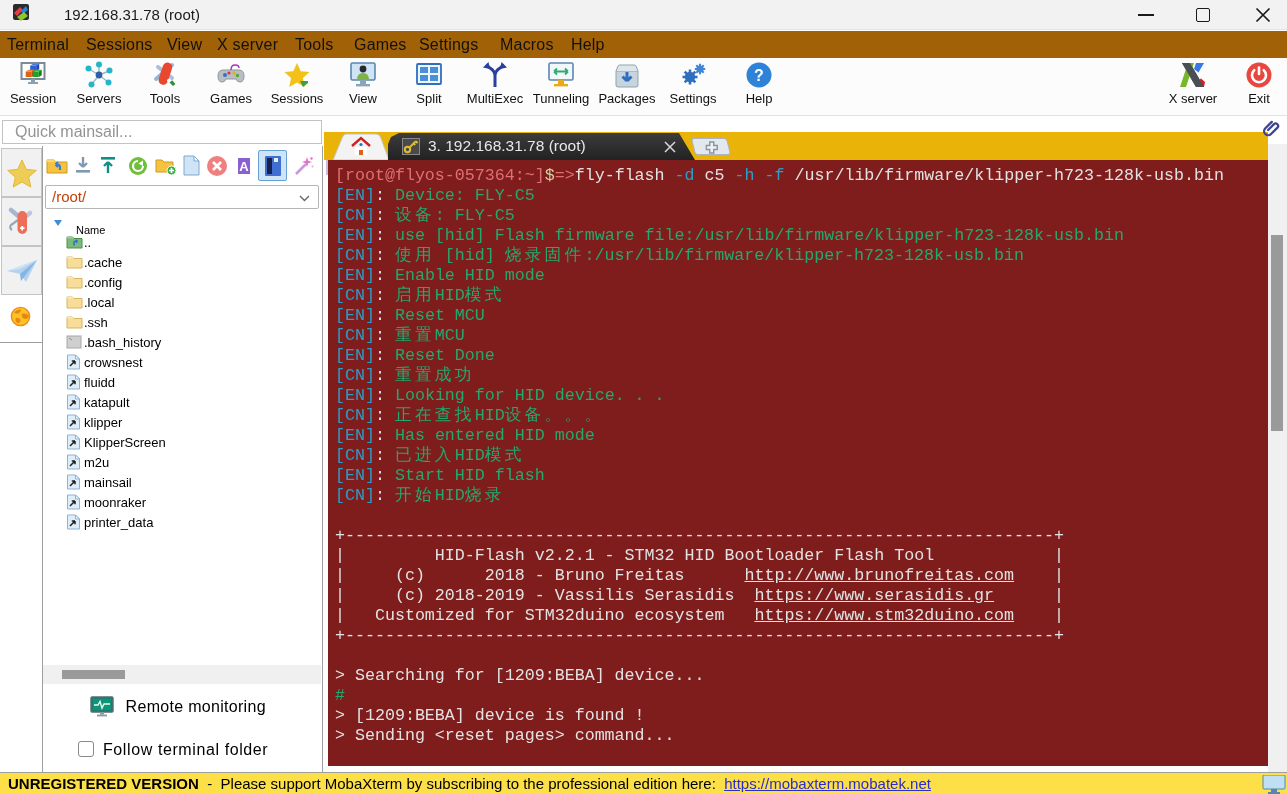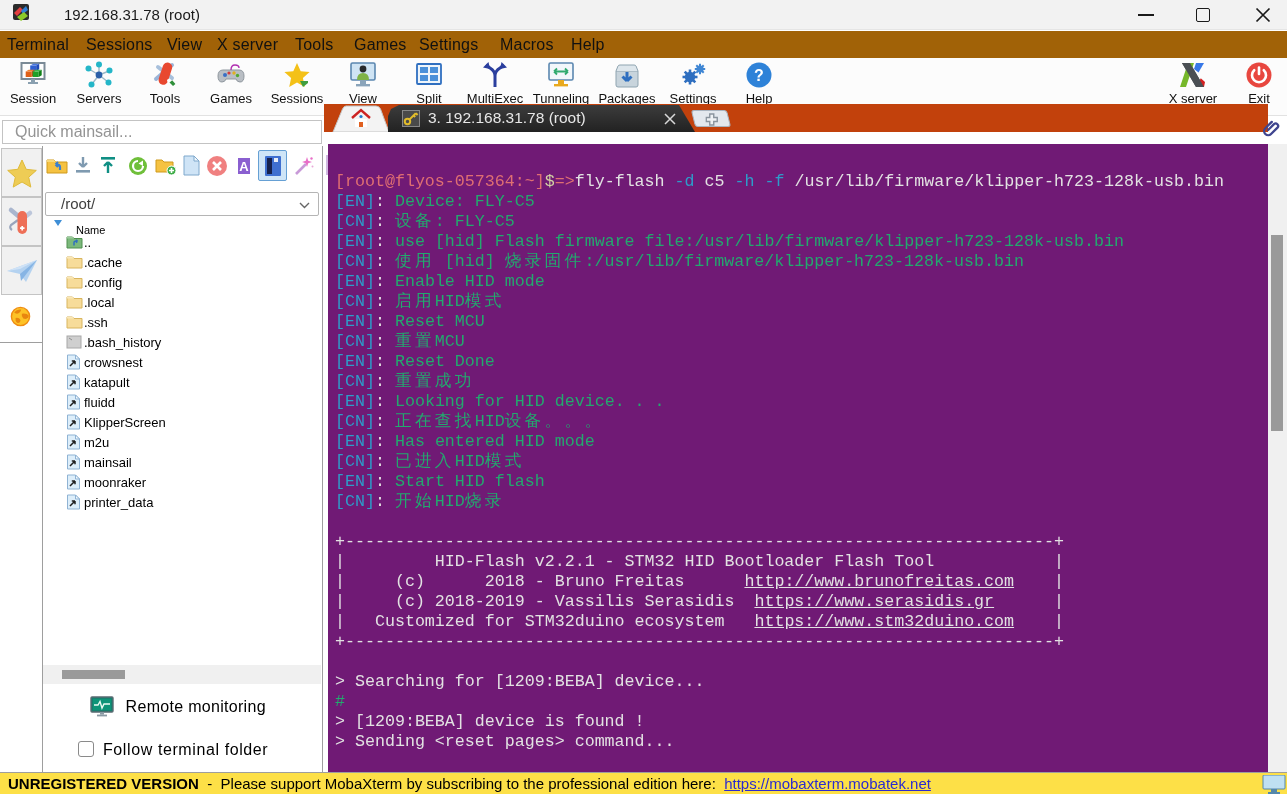--- a/index.html
+++ b/index.html
@@ -26,48 +26,48 @@
   border:1px solid #c3c3c3; background:#fff; color:#949494; font-size:16px;
   line-height:22px; padding-left:12px; }
 #leftstrip { position:absolute; left:0; top:146px; width:43px; height:628px;
   background:#fff; border-right:1px solid #9e9e9e; }
 .stripbox { position:absolute; left:1px; width:41px; height:49px;
   border:1px solid #c4c4c4; background:#f1f1f1; }
 .stripbox svg, .stripico svg { display:block; margin:auto; }
 #filepanel { position:absolute; left:43px; top:146px; width:280px; height:628px;
   background:#fff; border-right:1px solid #9e9e9e; }
 #ftoolbar { position:absolute; left:0; top:2px; width:278px; height:36px; }
-#pathbox { position:absolute; left:2px; top:46px; width:274px; height:24px;
-  border:1px solid #b5b5b5; border-radius:2px; font-size:15px; color:#404040;
-  line-height:22px; padding-left:15px; }
+#pathbox { position:absolute; left:2px; top:39px; width:274px; height:24px;
+  border:1px solid #b5b5b5; border-radius:2px; font-size:15px; color:#c2410c;
+  line-height:22px; padding-left:6px; }
 
 #treehead { position:absolute; left:0; top:68px; width:278px; height:18px; }
 #tree { position:absolute; left:0; top:86px; width:278px; }
 .trow { position:relative; height:20px; font-size:13px; color:#000; }
 .trow .ric { position:absolute; left:23px; top:2px; }
 .trow .rlb { position:absolute; left:41px; top:3px; }
 #hscroll { position:absolute; left:0px; top:519px; width:278px; height:19px; background:#f0f0f0; }
 #hthumb { position:absolute; left:19px; top:5px; width:63px; height:9px; background:#9a9a9a; }
 #remote { position:absolute; left:-4px; top:550px; width:278px; height:22px; text-align:center; }
 #remote span { font-size:16px; letter-spacing:0.3px; color:#000; vertical-align:middle; margin-left:7px; }
 #remote svg { vertical-align:middle; }
 #follow { position:absolute; left:35px; top:595px; }
 #follow .cb { position:absolute; left:0; top:0; width:16px; height:16px;
   border:1px solid #8a8a8a; border-radius:3px; background:#fff; }
 #follow span { position:absolute; left:25px; top:0px; font-size:16px; letter-spacing:0.6px; color:#000; white-space:nowrap; }
 
-#term { position:absolute; left:328px; top:144px; width:940px; height:628px; background:#701a75; }
+#term { position:absolute; left:328px; top:138px; width:940px; height:628px; background:#7f1d1d; }
 #termtext { position:absolute; left:7px; top:28px; font-family:"Liberation Mono", monospace;
   font-size:16.65px; line-height:20px; color:#e2e2e2; white-space:pre; }
 #termtext .r { color:#df6f72; } #termtext .b { color:#2e9cc9; }
 #termtext .g { color:#23a96e; } #termtext .y { color:#d3d3a3; }
 #termtext .u { text-decoration:underline; }
 #termtext .cj { letter-spacing:3.3px;margin-top:37px; }
 
-#tabbar { position:absolute; left:324px; top:104px; width:944px; height:28px; background:#c2410c; }
+#tabbar { position:absolute; left:324px; top:132px; width:944px; height:28px; background:#eab308; }
 #hometab { position:absolute; left:8px; top:1px; width:58px; height:27px; }
 #activetab { position:absolute; left:64px; top:1px; width:307px; height:27px;
   background:linear-gradient(#3c3c3c,#222);
   clip-path:polygon(0 27px, 0 11px, 3px 4px, 11px 0, 291px 0, 307px 27px); }
 #activetab .keyic { position:absolute; left:14px; top:5px; }
 #activetab .ttl { position:absolute; left:40px; top:4px; color:#e8e8e8; font-size:15.5px; }
 
 #plusbtn { position:absolute; left:369px; top:6px; width:36px; height:17px;
   background:#e3e8ee; border:1px solid #a9b4c0; border-radius:3px;
   transform:skewX(14deg); }
@@ -430,29 +430,37 @@
             <path d="M4 12 L9 7 M9 7 L9 10.2 M9 7 L5.8 7" stroke="#1f1f1f" stroke-width="1.5" fill="none"></path>
           </svg>
           <span class="rlb">crowsnest</span>
         </div>
     <div class="trow">
           <svg class="ric" width="15" height="16" viewBox="0 0 15 16">
             <path d="M1.5 1 L9.5 1 L13.5 5 L13.5 15 L1.5 15 Z" fill="#ddeefa" stroke="#8fb3d4"></path>
             <path d="M9.5 1 L9.5 5 L13.5 5 Z" fill="#f4fafe" stroke="#8fb3d4"></path>
             <path d="M4 12 L9 7 M9 7 L9 10.2 M9 7 L5.8 7" stroke="#1f1f1f" stroke-width="1.5" fill="none"></path>
           </svg>
+          <span class="rlb">fluidd</span>
+        </div>
+    <div class="trow">
+          <svg class="ric" width="15" height="16" viewBox="0 0 15 16">
+            <path d="M1.5 1 L9.5 1 L13.5 5 L13.5 15 L1.5 15 Z" fill="#ddeefa" stroke="#8fb3d4"></path>
+            <path d="M9.5 1 L9.5 5 L13.5 5 Z" fill="#f4fafe" stroke="#8fb3d4"></path>
+            <path d="M4 12 L9 7 M9 7 L9 10.2 M9 7 L5.8 7" stroke="#1f1f1f" stroke-width="1.5" fill="none"></path>
+          </svg>
           <span class="rlb">katapult</span>
         </div>
     <div class="trow">
           <svg class="ric" width="15" height="16" viewBox="0 0 15 16">
             <path d="M1.5 1 L9.5 1 L13.5 5 L13.5 15 L1.5 15 Z" fill="#ddeefa" stroke="#8fb3d4"></path>
             <path d="M9.5 1 L9.5 5 L13.5 5 Z" fill="#f4fafe" stroke="#8fb3d4"></path>
             <path d="M4 12 L9 7 M9 7 L9 10.2 M9 7 L5.8 7" stroke="#1f1f1f" stroke-width="1.5" fill="none"></path>
           </svg>
-          <span class="rlb">fluidd</span>
+          <span class="rlb">klipper</span>
         </div>
     <div class="trow">
           <svg class="ric" width="15" height="16" viewBox="0 0 15 16">
             <path d="M1.5 1 L9.5 1 L13.5 5 L13.5 15 L1.5 15 Z" fill="#ddeefa" stroke="#8fb3d4"></path>
             <path d="M9.5 1 L9.5 5 L13.5 5 Z" fill="#f4fafe" stroke="#8fb3d4"></path>
             <path d="M4 12 L9 7 M9 7 L9 10.2 M9 7 L5.8 7" stroke="#1f1f1f" stroke-width="1.5" fill="none"></path>
           </svg>
           <span class="rlb">KlipperScreen</span>
         </div>
     <div class="trow">

